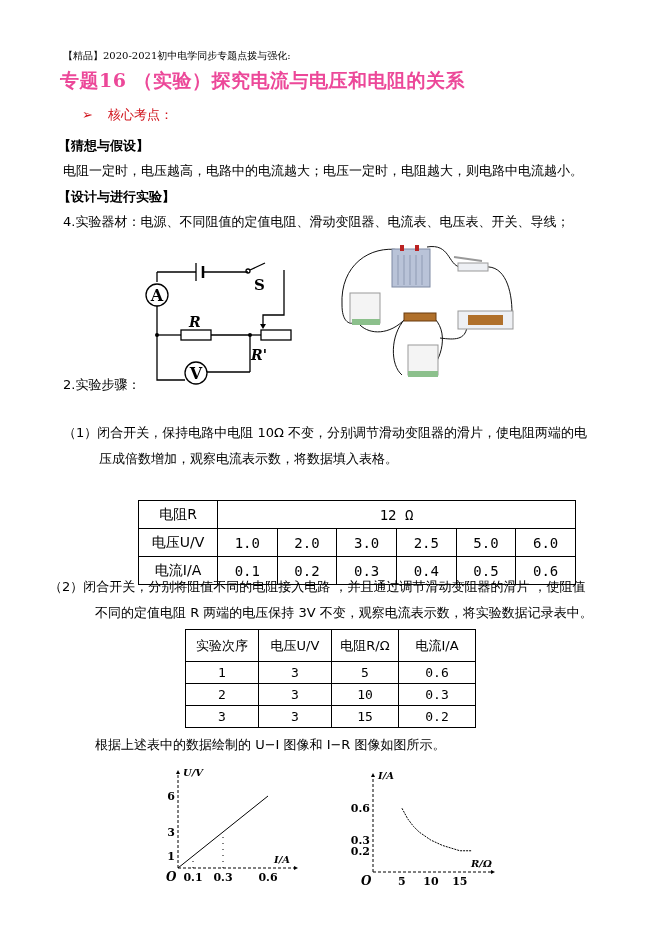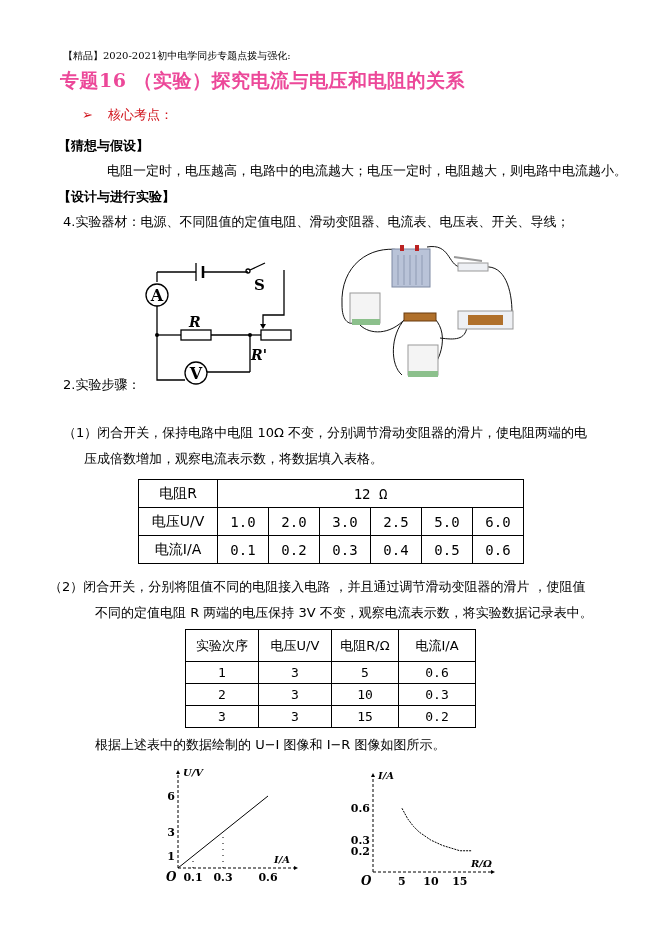--- a/index.html
+++ b/index.html
@@ -22,21 +22,21 @@
 </head>
 <body>
 
 <div class="abs header-note">【精品】2020-2021初中电学同步专题点拨与强化:</div>
 <div class="abs title">专题16 （实验）探究电流与电压和电阻的关系</div>
 <div class="abs kp">
   <span class="arrow">➢</span><span>核心考点：</span>
 </div>
 
 <div class="abs sec" style="left:58px;top:137px;">【猜想与假设】</div>
-<div class="abs txt" style="left:63px;top:162px;margin-left:44px;">电阻一定时，电压越高，电路中的电流越大；电压一定时，电阻越大，则电路中电流越小。</div>
+<div class="abs txt" style="left:63px;top:162px;">电阻一定时，电压越高，电路中的电流越大；电压一定时，电阻越大，则电路中电流越小。</div>
 <div class="abs sec" style="left:58px;top:188px;">【设计与进行实验】</div>
 <div class="abs txt" style="left:63px;top:213px;">4.实验器材：电源、不同阻值的定值电阻、滑动变阻器、电流表、电压表、开关、导线；</div>
 
 <svg class="abs" style="left:130px;top:245px;" width="170" height="150">
   <g stroke="#000" stroke-width="1.3" fill="none">
 
     <path d="M27 27 L27 37"></path>
     <path d="M27 27 L66 27"></path>
     <path d="M74 27 L118 27"></path>
 
@@ -112,23 +112,23 @@
     <rect x="138" y="80" width="35" height="10" fill="#b0702b"></rect>
   </g>
   <g>
     <rect x="78" y="110" width="30" height="30" fill="#f4f4f4" stroke="#999"></rect>
     <rect x="78" y="136" width="30" height="6" fill="#8cc08c"></rect>
   </g>
 </svg>
 
 <div class="abs txt" style="left:63px;top:376px;">2.实验步骤：</div>
 <div class="abs txt" style="left:63px;top:424px;">（1）闭合开关，保持电路中电阻 10Ω 不变，分别调节滑动变阻器的滑片，使电阻两端的电</div>
-<div class="abs txt" style="left:84px;top:450px;">压成倍数增加，观察电流表示数，将数据填入表格。</div>
-
-<table class="t1" style="left:138px;top:479px;width:386px;">
+<div class="abs txt" style="left:99px;top:450px;">压成倍数增加，观察电流表示数，将数据填入表格。</div>
+
+<table class="t1" style="left:138px;top:500px;width:438px;">
   <tbody>
       <tr>
     <td class="cn" style="width:78px;">电阻R</td>
     <td colspan="6">12 Ω</td>
   </tr>
   <tr>
     <td class="cn">电压U/V</td>
     <td>1.0</td>
     <td>2.0</td>
     <td>3.0</td>

